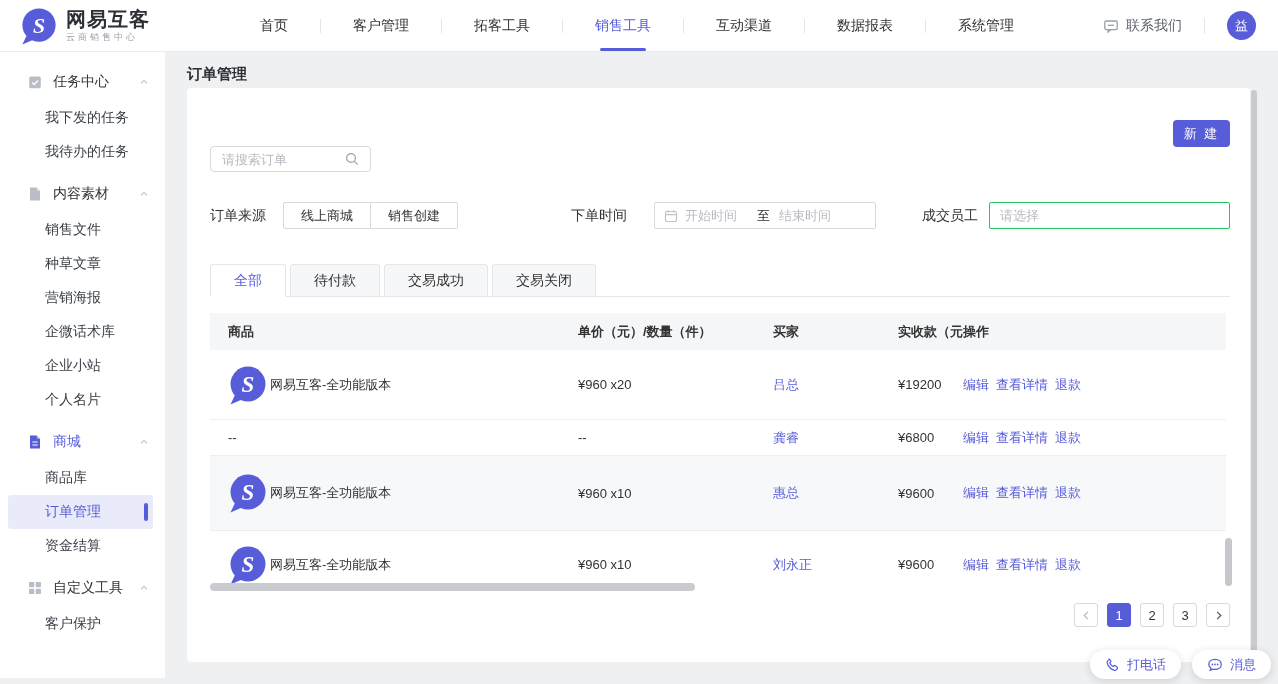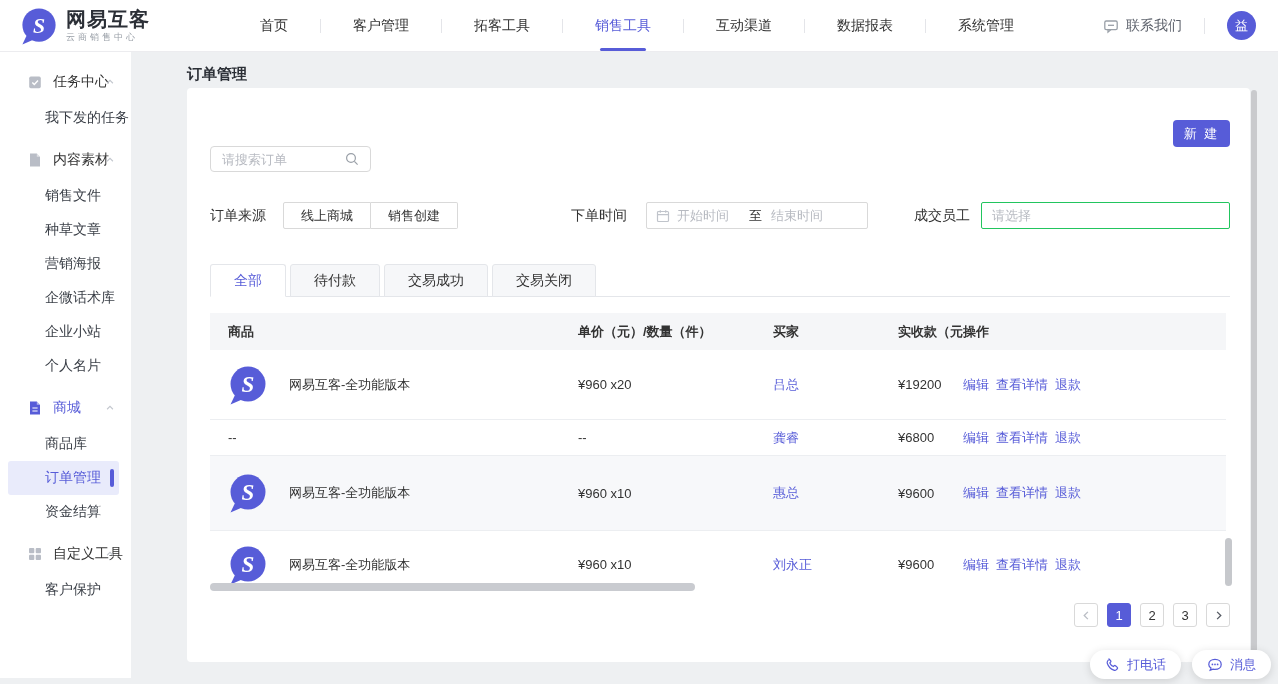--- a/index.html
+++ b/index.html
@@ -18,21 +18,21 @@
   .nav-item.active { color:#575cd8; }
   .nav-item.active::after { content:""; position:absolute; left:50%; transform:translateX(-50%); bottom:0; width:46px; height:3px; background:#575cd8; border-radius:2px; }
   .nav-divider { width:1px; height:14px; background:#e4e5e9; }
   .top-right { margin-left:auto; display:flex; align-items:center; padding-right:22px; }
   .contact { display:flex; align-items:center; gap:7px; font-size:14px; color:#5c616b; cursor:pointer; }
   .contact .icn { color:#9aa0a8; }
   .tr-divider { width:1px; height:16px; background:#e4e5e9; margin:0 22px; }
   .avatar { width:29px; height:29px; border-radius:50%; background:#575cd8; color:#fff; font-size:13px; display:flex; align-items:center; justify-content:center; cursor:pointer; }
 
   
-  .sidebar { position:absolute; top:52px; left:0; bottom:6px; width:131px; background:#fff; padding-top:5px; z-index:20; }
+  .sidebar { position:absolute; top:52px; left:0; bottom:6px; width:165px; background:#fff; padding-top:5px; z-index:20; }
   .side-section { margin-top:5px; }
   .side-header { height:39px; display:flex; align-items:center; padding-left:27px; font-size:14px; color:#333; cursor:pointer; position:relative; }
   .side-header .s-icon { width:16px; height:16px; color:#b9bdc6; margin-right:10px; }
   .side-header .chev { position:absolute; right:16px; color:#c3c7ce; }
   .side-header.active { color:#575cd8; }
   .side-header.active .s-icon { color:#575cd8; }
   .side-item { height:34px; display:flex; align-items:center; padding-left:45px; font-size:14px; color:#3a3f47; cursor:pointer; }
   .side-item.active { margin:0 12px 0 8px; padding-left:37px; background:#e9ebfb; color:#575cd8; border-radius:3px; position:relative; }
   .side-item.active::after { content:""; position:absolute; right:5px; top:8px; width:4px; height:18px; border-radius:2px; background:#575cd8; }
 
@@ -49,41 +49,41 @@
   .search-box input::placeholder { color:#b7bac1; }
   .search-icon { color:#9aa0a8; cursor:pointer; }
 
   .filter-row { position:absolute; top:114px; left:23px; width:1020px; height:27px; display:flex; align-items:center; font-size:14px; color:#333; }
   .seg-group { display:flex; margin-left:17px; }
   .seg { height:27px; border:1px solid #d9d9d9; background:#fff; font-size:13px; color:#333; display:flex; align-items:center; padding:0 17px; cursor:pointer; }
   .seg + .seg { border-left:0; }
   .seg:first-child { border-radius:2px 0 0 2px; }
   .seg:last-child { border-radius:0 2px 2px 0; }
   .lbl-time { margin-left:113px; }
-  .date-box { margin-left:19px; width:222px; height:27px; border:1px solid #d9d9d9; border-radius:2px; display:flex; align-items:center; padding:0 9px; font-size:13px; cursor:pointer; }
+  .date-box { margin-left:27px; width:222px; height:27px; border:1px solid #d9d9d9; border-radius:2px; display:flex; align-items:center; padding:0 9px; font-size:13px; cursor:pointer; }
   .date-box .icn { color:#c0c4cb; margin-right:7px; }
   .ph { color:#b7bac1; }
   .date-start { width:72px; }
   .date-sep { color:#333; margin:0 9px 0 0; }
   .lbl-staff { margin-left:46px; }
   .select-box { margin-left:11px; flex:1; height:27px; border:1px solid #22c55e; border-radius:2px; display:flex; align-items:center; padding:0 10px; font-size:13px; cursor:pointer; }
 
   .tabs { position:absolute; top:176px; left:23px; width:1020px; display:flex; align-items:flex-end; border-bottom:1px solid #e4e6ea; }
   .tab { height:33px; display:flex; align-items:center; justify-content:center; font-size:14px; border:1px solid #e4e6ea; background:#f6f7f9; color:#333; margin-right:4px; margin-bottom:-1px; border-radius:3px 3px 0 0; padding:0 23px; cursor:pointer; }
   .tab.active { background:#fff; color:#575cd8; border-bottom-color:#fff; }
 
   .table { position:absolute; top:225px; left:23px; width:1016px; height:272px; overflow:hidden; font-size:13px; }
   .t-header { height:37px; background:#f5f6f8; display:flex; align-items:center; color:#333; font-weight:600; }
   .t-cell { flex:none; padding-left:18px; overflow:hidden; white-space:nowrap; }
   .c1 { width:350px; } .c2 { width:195px; } .c3 { width:143px; } .c4 { width:65px; padding-left:0; } .c5 { flex:1; padding-left:0; }
   .t-row { display:flex; align-items:center; border-bottom:1px solid #eceef1; background:#fff; }
   .t-row.highlight { background:#f7f8fa; }
   .prod-cell { display:flex; align-items:center; }
   .prod-logo { width:40px; height:40px; flex:none; }
-  .prod-name { margin-left:21px; }
+  .prod-name { margin-left:2px; }
   .buyer-link, .action-link { color:#575cd8; cursor:pointer; text-decoration:none; }
   .actions { display:flex; gap:7px; }
 
   .h-scroll { position:absolute; top:495px; left:23px; width:485px; height:8px; border-radius:4px; background:#c9cbd0; cursor:pointer; }
   .v-thumb { position:absolute; top:450px; left:1038px; width:7px; height:48px; border-radius:4px; background:#c6c8cc; cursor:pointer; }
 
   .pagination { position:absolute; top:515px; right:20px; display:flex; gap:9px; align-items:center; }
   .page-btn { min-width:24px; height:24px; border:1px solid #d9d9d9; border-radius:3px; background:#fff; display:flex; align-items:center; justify-content:center; font-size:13px; color:#333; cursor:pointer; padding:0 4px; }
   .page-btn.active { background:#575cd8; border-color:#575cd8; color:#fff; }
   .page-btn.p-prev { color:#b9bdc4; }
@@ -150,20 +150,21 @@
           </svg>
         </span>
         <span>任务中心</span>
         <span class="chev">
           <svg width="10" height="10" viewBox="0 0 12 12">
             <path d="M2.5 7.5 L6 4 L9.5 7.5" fill="none" stroke="currentColor" stroke-width="1.3"></path>
           </svg>
         </span>
       </div>
       <div class="side-item">我下发的任务</div>
+      <div class="side-item">我待办的任务</div>
     </div>
     <div class="side-section">
       <div class="side-header">
         <span class="s-icon">
           <svg width="16" height="16" viewBox="0 0 16 16">
             <path d="M3 1.6 h6.8 L13 4.8 V14.4 H3 Z" fill="currentColor"></path>
             <path d="M9.8 1.6 V4.8 H13" fill="#fff" opacity="0.55"></path>
           </svg>
         </span>
         <span>内容素材</span>

